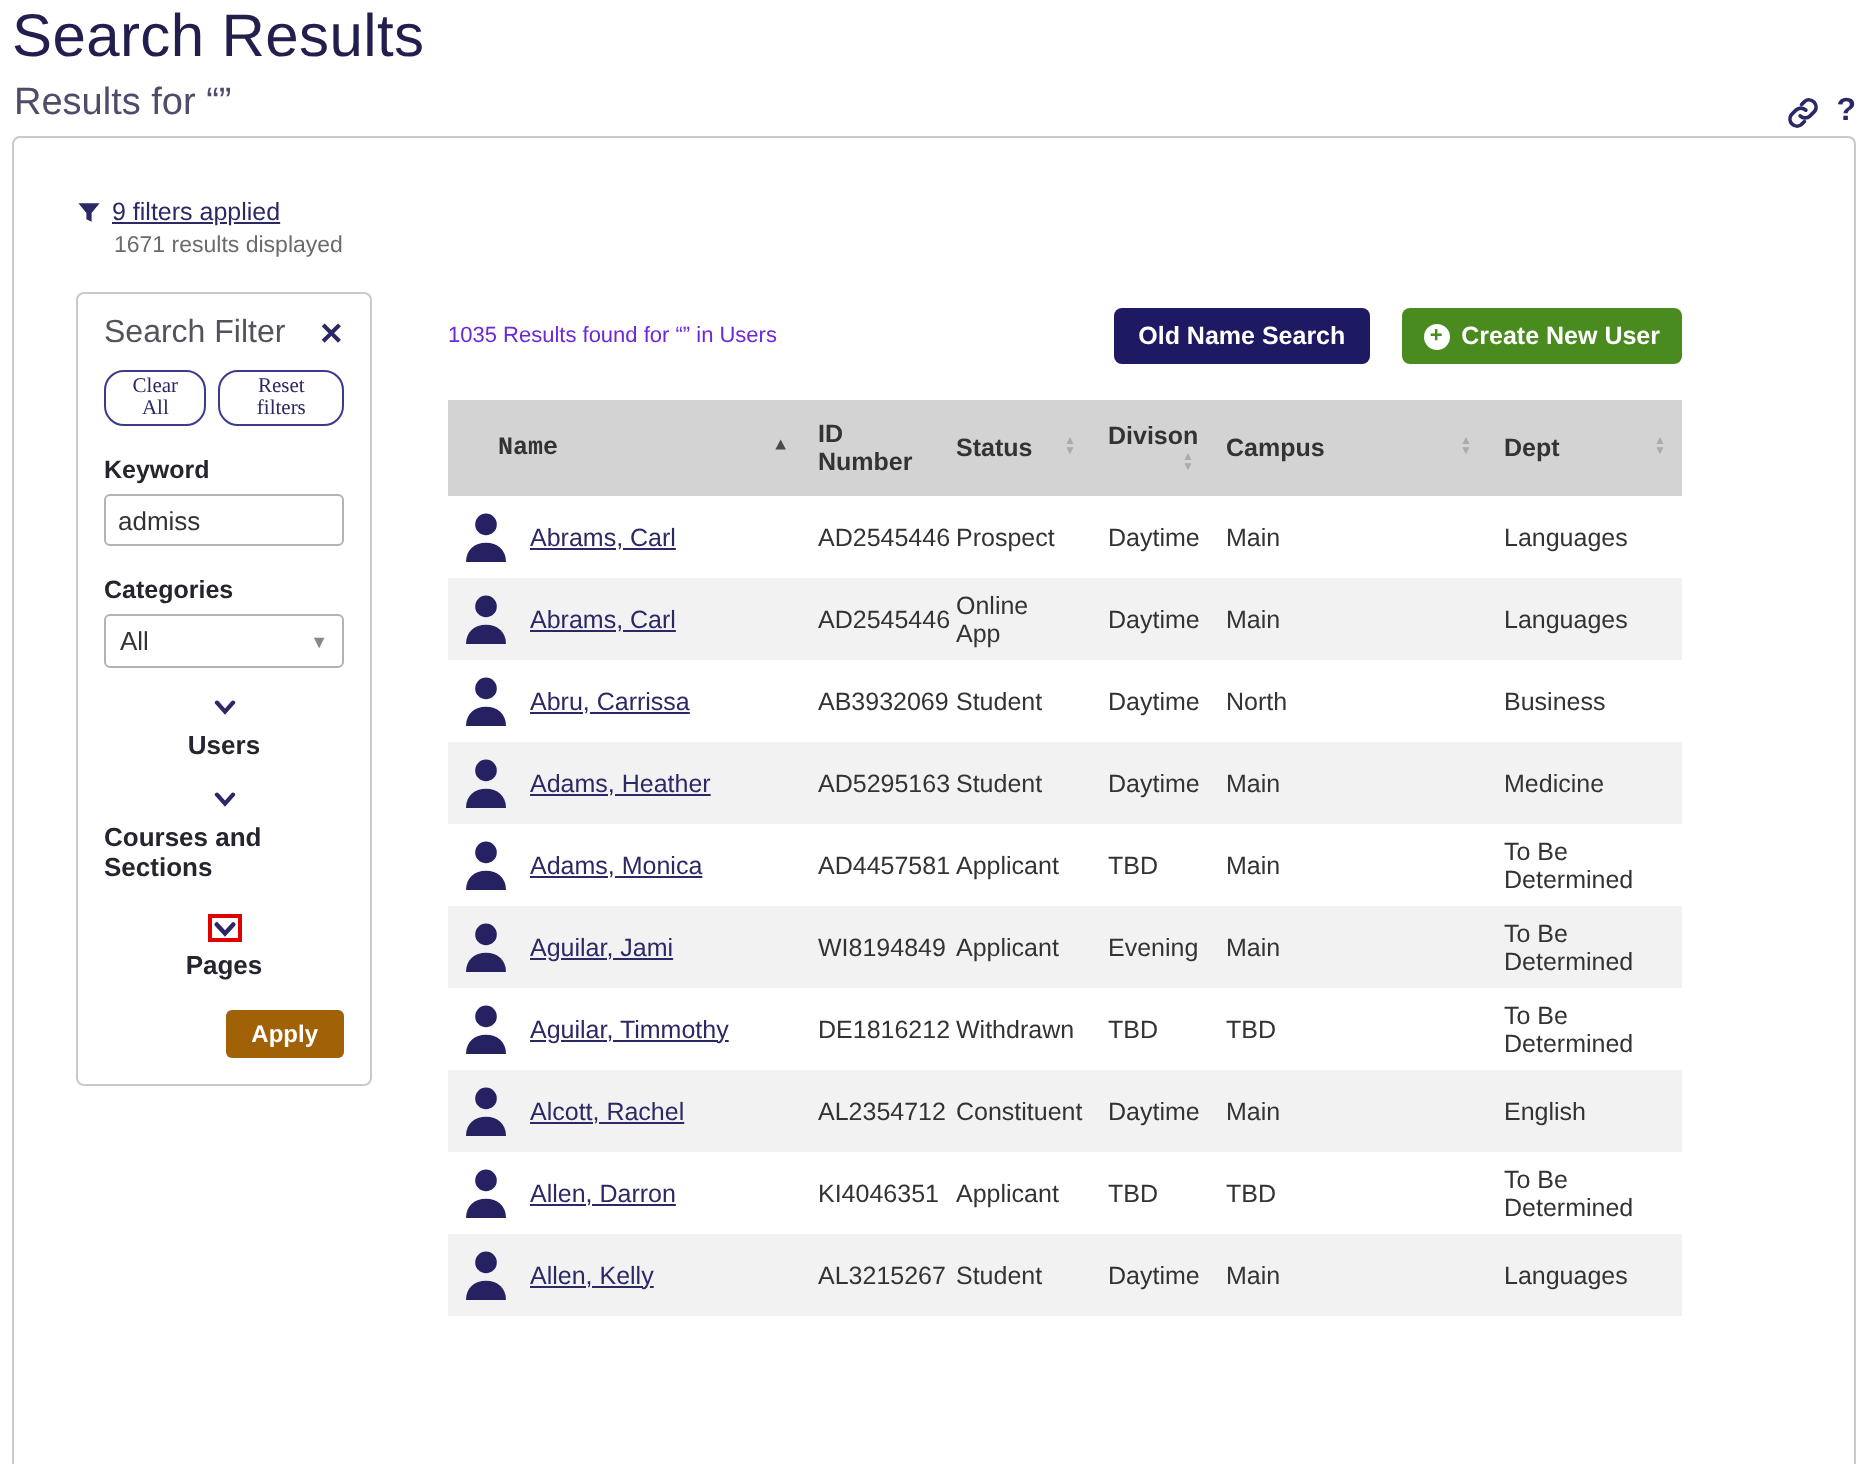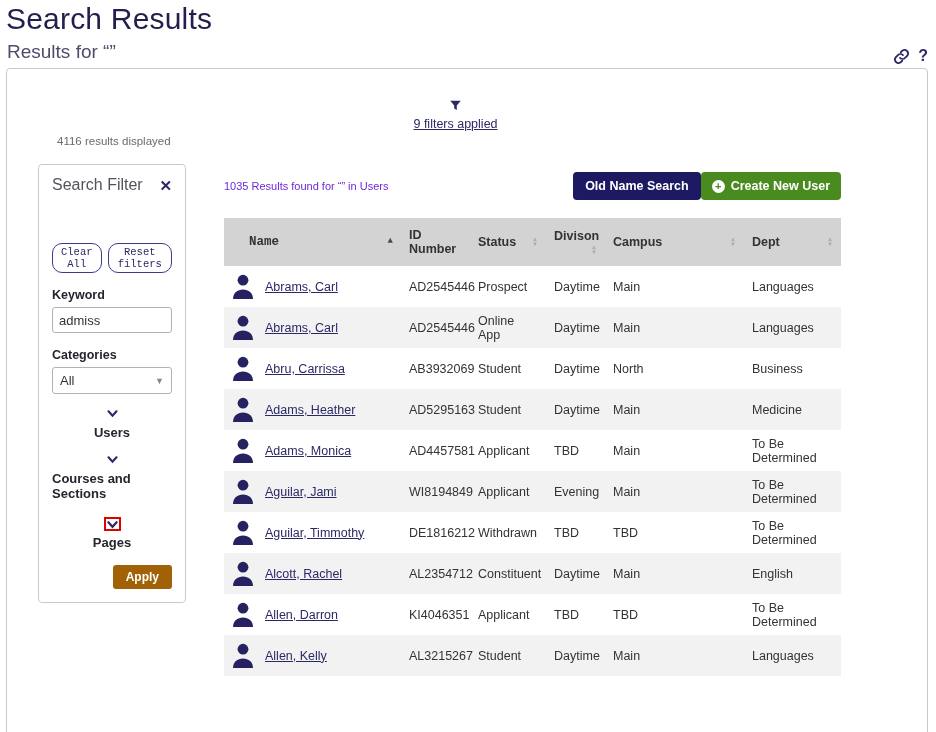--- a/index.html
+++ b/index.html
@@ -24,41 +24,40 @@
   }
   .top-icons .help { color:#2b2866; font-weight:bold; font-size:16px; cursor:pointer; }
   .icon-link svg { display:block; }
   
   .card {
     position:absolute; left:6px; top:68px; width:922px; height:700px;
     border:1px solid #c9c9c9; border-radius:4px; background:#fff;
     padding:30px 54px 0 31px;
   }
   
-  .filters-line { display:flex; align-items:center; gap:5px;flex-direction:column; }
+  .filters-line { display:flex; align-items:center; gap:5px; }
   .filters-line a {
     color:#2b2866; font-size:12.5px; text-decoration:underline; cursor:pointer;
   }
   .results-displayed { margin:4px 0 0 19px; font-size:11.5px; color:#6b6b6b; }
   
   .main-row { display:flex; gap:38px; margin-top:17px; align-items:flex-start; }
   
   .filter-panel {
     width:148px; border:1px solid #c9c9c9; border-radius:4px;
     padding:11px 13px 13px; display:flex; flex-direction:column;
   }
   .fp-head { display:flex; justify-content:space-between; align-items:center; }
   .fp-title { font-size:16px; color:#55525e; }
   .fp-close { color:#2b2866; font-weight:bold; font-size:15px; cursor:pointer; line-height:1; }
   .fp-btn-row { display:flex; gap:6px; margin-top:9px; }
   .pill-btn {
     background:#fff; border:1px solid #3d3a8c; color:#2b2866;
     font-size:10.5px; border-radius:10px; padding:2px 7px; cursor:pointer;
-    font-family:Liberation Mono, monospace;
-    margin-top:40px;
+    font-family:Liberation Serif, serif;
   }
   .fp-label { font-size:12.5px; font-weight:bold; color:#26242e; margin-top:15px; }
   .fp-input {
     margin-top:5px; width:100%; border:1px solid #b3b3b3; border-radius:3px;
     padding:4px 6px; font-size:13px; color:#333; height:26px;
     font-family:"Liberation Sans", sans-serif;
   }
   .fp-select {
     margin-top:5px; width:100%; border:1px solid #b3b3b3; border-radius:3px;
     padding:4px 7px; font-size:13px; color:#333; height:27px;
@@ -72,21 +71,21 @@
   .red-box { border:2px solid #e00000; padding:1px 1px 0; line-height:0; }
   .apply-btn {
     align-self:flex-end; margin-top:15px; background:#a16207; color:#fff;
     border:none; border-radius:3px; font-size:12px; font-weight:bold;
     padding:5px 13px; cursor:pointer; font-family:"Liberation Sans", sans-serif;
   }
   
   .results-area { width:617px; padding-top:6px; }
   .results-head { display:flex; justify-content:space-between; align-items:center; height:32px; }
   .results-summary { font-size:11px; color:#6d28d9; }
-  .rh-buttons { display:flex; gap:0; }
+  .rh-buttons { display:flex; gap:16px; }
   .btn-navy {
     background:#1d1a63; color:#fff; border:none; border-radius:4px;
     font-size:12.5px; font-weight:bold; padding:7px 12px; cursor:pointer;
     font-family:"Liberation Sans", sans-serif;
   }
   .btn-green {
     background:#4a8b1f; color:#fff; border:none; border-radius:4px;
     font-size:12.5px; font-weight:bold; padding:7px 11px; cursor:pointer;
     display:flex; align-items:center; gap:6px;
     font-family:"Liberation Sans", sans-serif;
@@ -136,21 +135,21 @@
 <div class="card">
 
   <div class="filters-line">
     <span style="line-height:0;">
       <svg width="13" height="13" viewBox="0 0 16 16">
           <path d="M1.5 2h13L9.6 8v5.4L6.4 11.8V8z" fill="#2b2866"></path>
         </svg>
     </span>
     <a>9 filters applied</a>
   </div>
-  <div class="results-displayed">4116 results displayed</div>
+  <div class="results-displayed">1671 results displayed</div>
 
   <div class="main-row">
 
     <div class="filter-panel">
       <div class="fp-head">
         <span class="fp-title">Search Filter</span>
         <span class="fp-close">✕</span>
       </div>
       <div class="fp-btn-row">
         <button class="pill-btn">Clear All</button>

